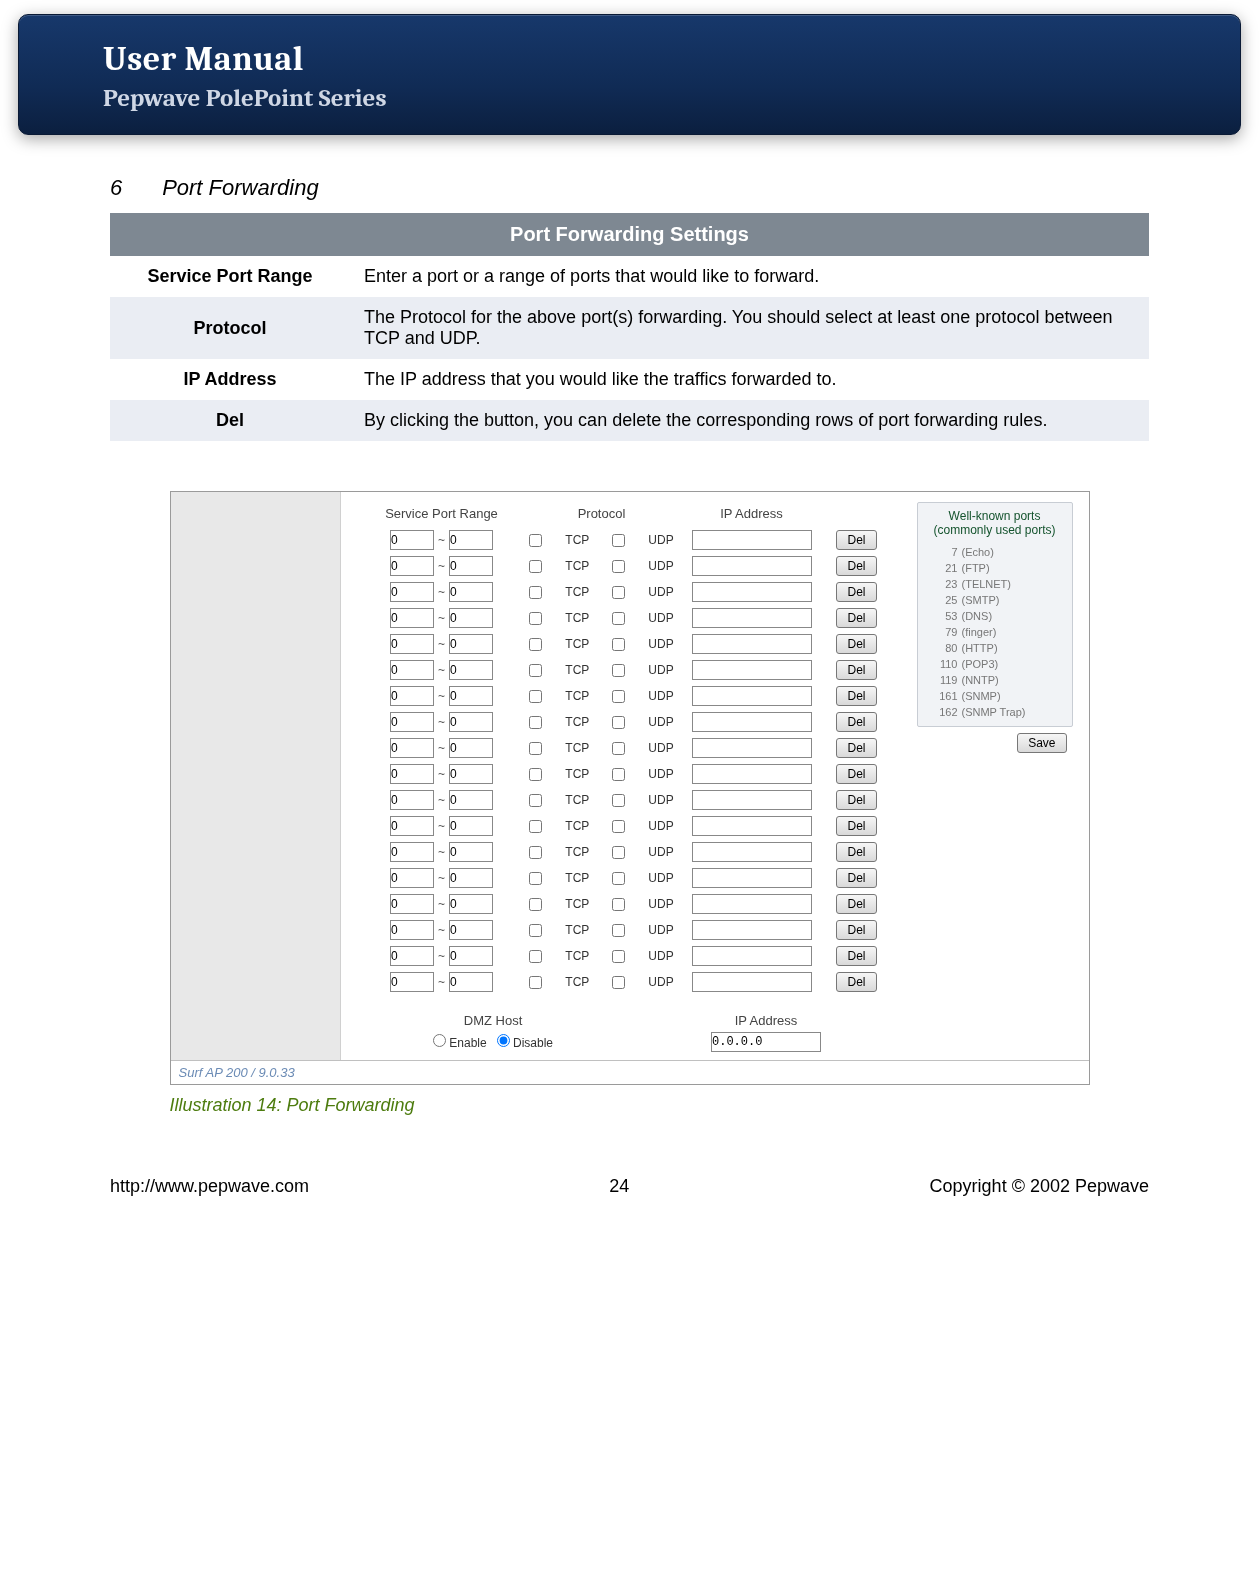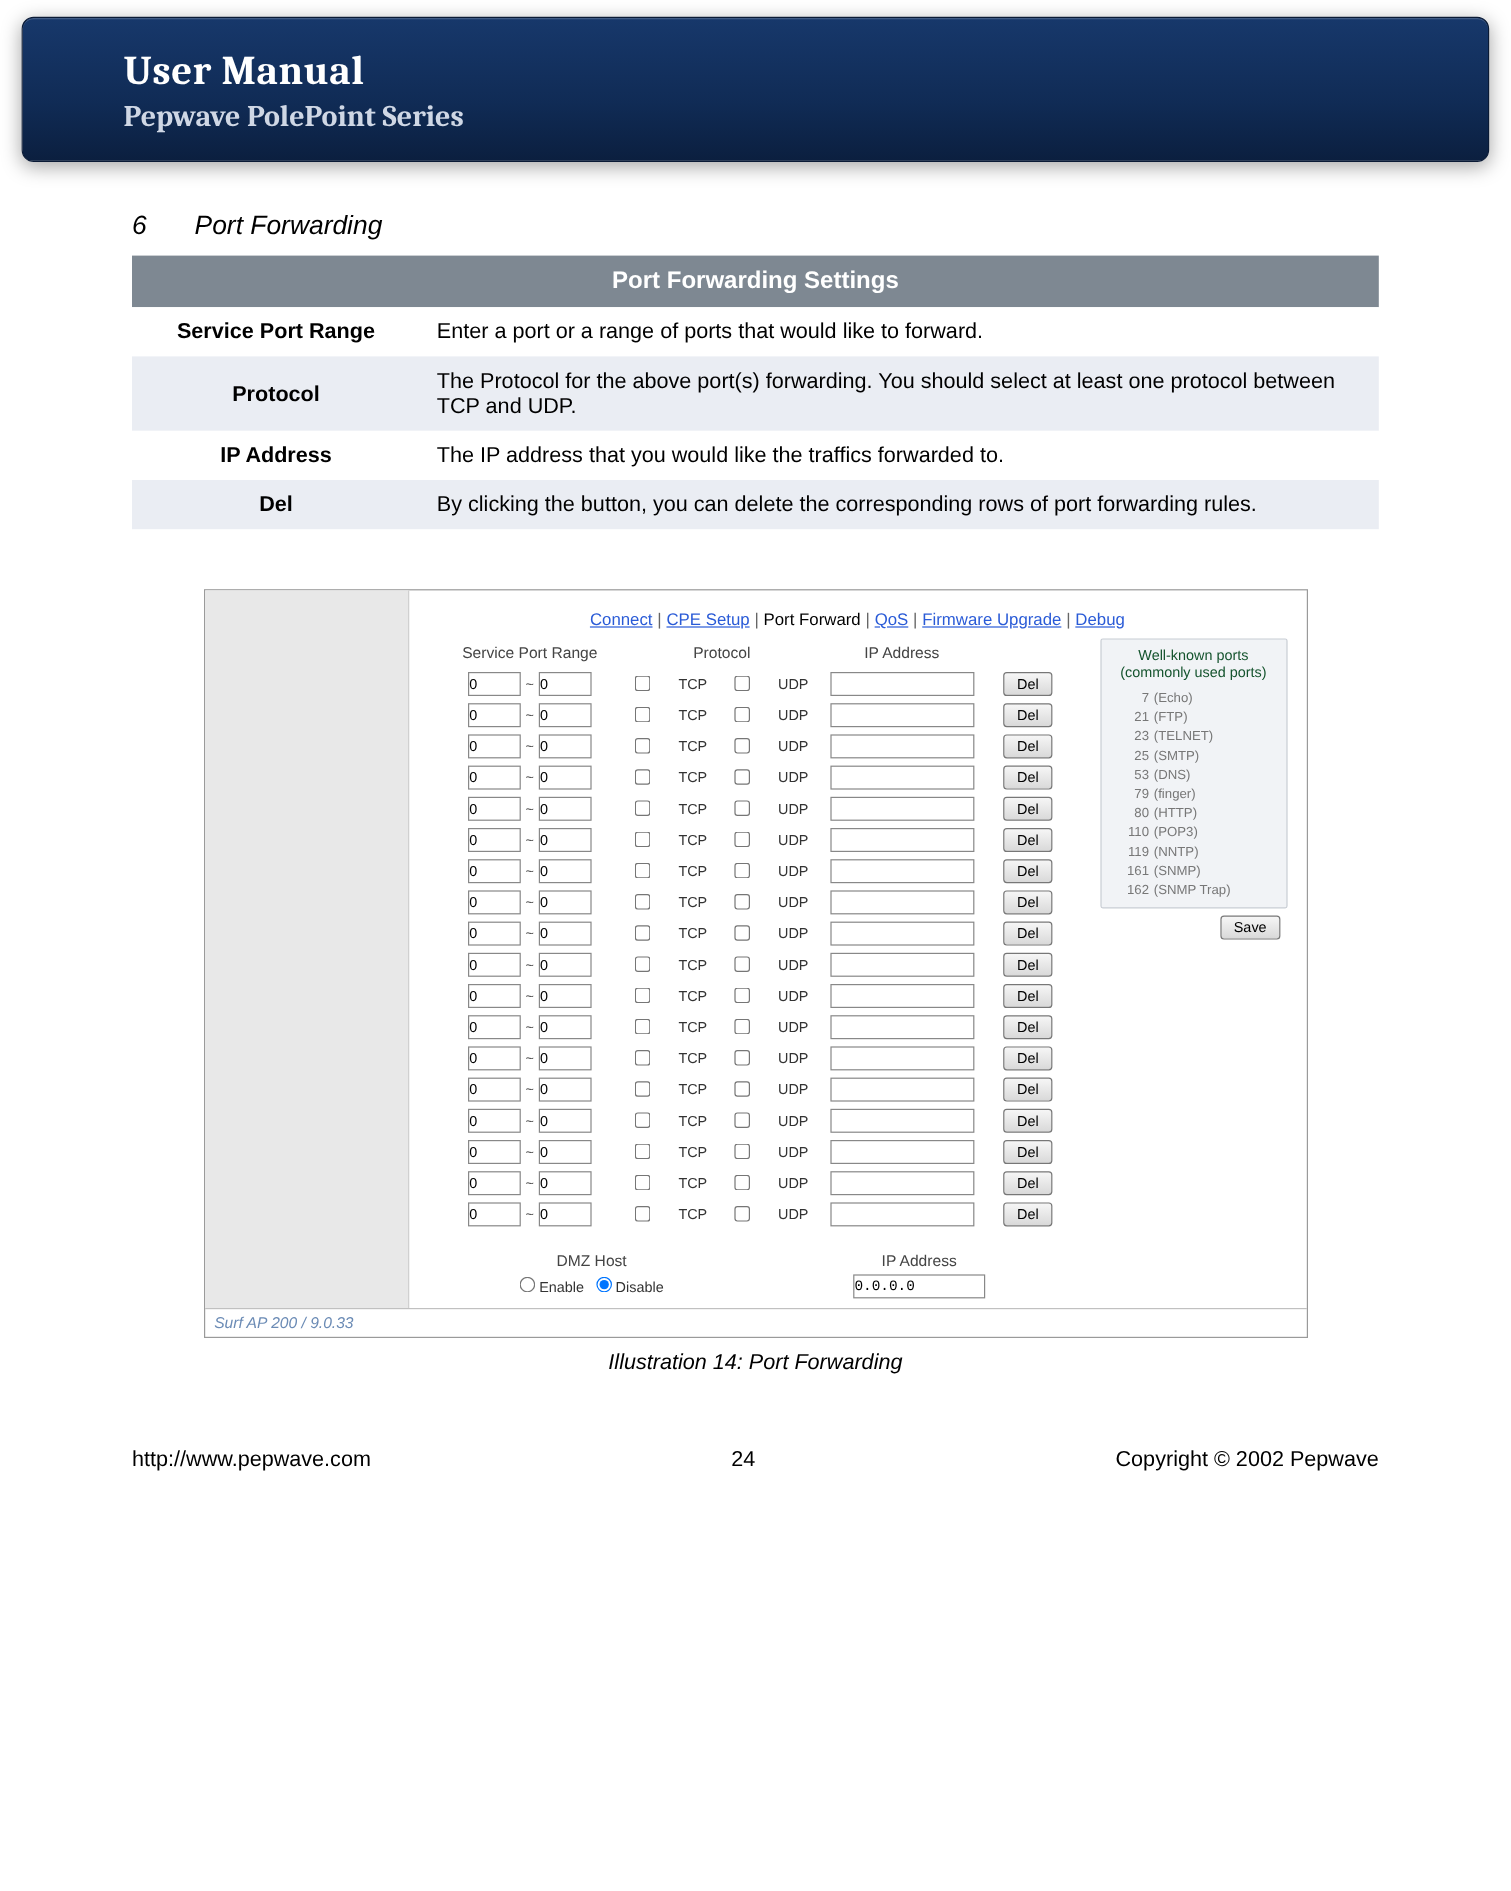--- a/index.html
+++ b/index.html
@@ -50,21 +50,21 @@
 
   .pf-headers, .pf-row { display: flex; align-items: center; }
   .pf-headers { color: #444; font-size: 13px; padding: 4px 0 6px 0; }
   .pf-headers .c-range { flex: 0 0 170px; text-align: center; }
   .pf-headers .c-proto { flex: 0 0 150px; text-align: center; }
   .pf-headers .c-ip { flex: 0 0 150px; text-align: center; }
   .pf-headers .c-del { flex: 0 0 60px; }
 
   .pf-row { padding: 3px 0; font-size: 12px; color: #333; }
   .pf-row .c-range { flex: 0 0 170px; display: flex; align-items: center; gap: 4px; justify-content: center; }
-  .pf-row .c-proto { flex: 0 0 150px; display: flex; align-items: flex-start; justify-content: center; gap: 23px; }
+  .pf-row .c-proto { flex: 0 0 150px; display: flex; align-items: flex-end; justify-content: center; gap: 23px; }
   .pf-row .c-ip { flex: 0 0 150px; text-align: center; }
   .pf-row .c-del { flex: 0 0 60px; text-align: center; }
 
   .small-in { width: 44px; height: 20px; font-size: 12px; border: 1px solid #888; }
   .ip-in { width: 120px; height: 20px; font-size: 12px; border: 1px solid #888; }
   .tilde { color: #555; }
   .chk { width: 13px; height: 13px; }
   .btn {
     font-size: 12px; padding: 2px 10px; border: 1px solid #777;
     background: linear-gradient(#f6f6f6, #d9d9d9); border-radius: 3px; cursor: pointer;
@@ -76,21 +76,21 @@
   .dmz-headers .c2 { flex: 1; }
   .dmz-row { display: flex; font-size: 12px; color: #333; align-items: center; padding: 4px 0 8px 0; }
   .dmz-row .c1 { flex: 1; text-align: center; }
   .dmz-row .c2 { flex: 1; text-align: center; }
   .dmz-ip { width: 110px; height: 20px; font-size: 12px; border: 1px solid #888; font-family: Liberation Mono, monospace; }
 
   .save-row { text-align: right; padding: 6px 6px 10px 0; }
 
   .fig-statusbar { border-top: 1px solid #c0c0c0; color: #6b8bb5; font-size: 13px; padding: 4px 8px; font-style: italic; }
 
-  .caption { text-align: center; font-style: italic; font-size: 18px; color: #000000; margin-top: 10px; }
+  .caption { text-align: left; font-style: italic; font-size: 18px; color: #4d7c0f; margin-top: 10px; }
 
   .footer { display: flex; justify-content: space-between; padding: 60px 110px 0 110px; font-size: 18px; color: #000; }
   .footer .fc { text-align: center; flex: 1; }
 </style>
 </head>
 <body>
 
 <div class="page">
 
   <div class="hdr-banner">
@@ -128,21 +128,20 @@
             <td>By clicking the button, you can delete the corresponding rows of port forwarding rules.</td>
           </tr>
         </tbody>
     </table>
 
     <div class="figure-wrap">
       <div class="figure-border">
         <div class="fig-inner">
           <div class="fig-left"></div>
           <div class="fig-main">
-            <div class="nav-row" id="nav-row"><a>Connect</a><span class="sep">|</span><a>CPE Setup</a><span class="sep">|</span><a class="active">Port Forward</a><span class="sep">|</span><a>QoS</a><span class="sep">|</span><a>Firmware Upgrade</a><span class="sep">|</span><a>Debug</a></div>
 
             <div class="pf-layout">
               <div class="pf-grid">
                 <div class="pf-headers">
                   <div class="c-range">Service Port Range</div>
                   <div class="c-proto">Protocol</div>
                   <div class="c-ip">IP Address</div>
                   <div class="c-del"></div>
                 </div>
                 <div id="pf-rows">

